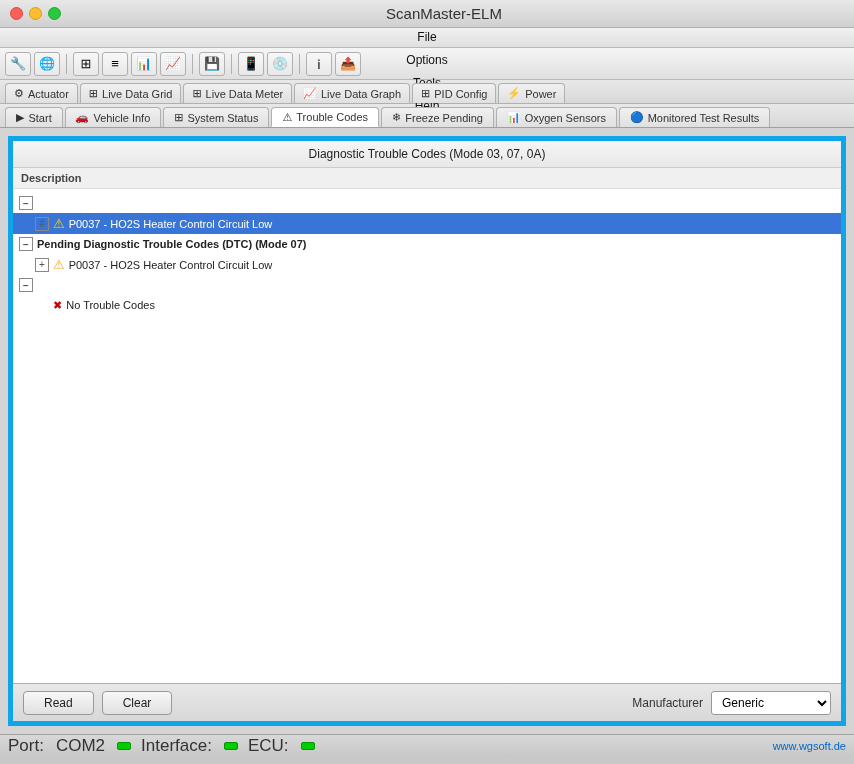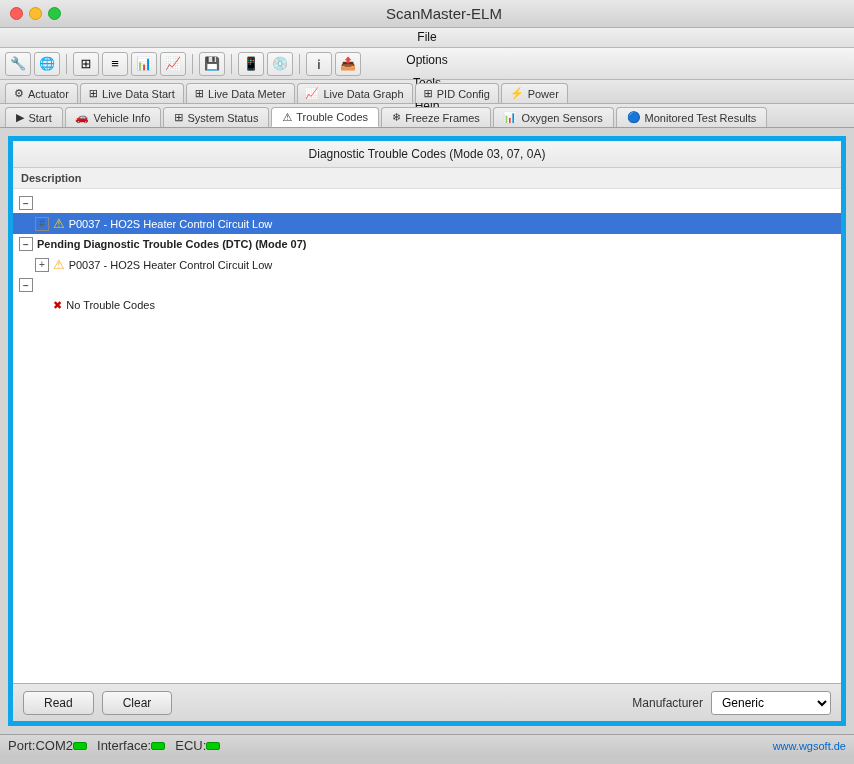--- a/index.html
+++ b/index.html
@@ -286,22 +286,22 @@
       display: flex;
       align-items: center;
       padding: 0 8px;
       border-top: 1px solid #a0a0a0;
       gap: 10px;
     }
 
     .status-item {
       display: flex;
       align-items: center;
-      gap: 0;
-      font-size: 13px;
+      gap: 12px;
+      font-size: 17px;
       color: #333;
     }
 
     .status-led {
       width: 14px;
       height: 8px;
       border-radius: 2px;
       background: #00cc00;
       border: 1px solid #009900;
     }
@@ -350,21 +350,21 @@
   <div class="toolbar-btn">📤</div>
 </div>
 
 <div class="tab-bar">
   <div class="tab">
     <span class="tab-icon">⚙</span>
     <span>Actuator</span>
   </div>
   <div class="tab">
     <span class="tab-icon">⊞</span>
-    <span>Live Data Start</span>
+    <span>Live Data Grid</span>
   </div>
   <div class="tab">
     <span class="tab-icon">⊞</span>
     <span>Live Data Meter</span>
   </div>
   <div class="tab">
     <span class="tab-icon">📈</span>
     <span>Live Data Graph</span>
   </div>
   <div class="tab">
@@ -389,21 +389,21 @@
   <div class="tab2">
     <span class="tab-icon">⊞</span>
     <span>System Status</span>
   </div>
   <div class="tab2 active">
     <span class="tab-icon">⚠</span>
     <span>Trouble Codes</span>
   </div>
   <div class="tab2">
     <span class="tab-icon">❄</span>
-    <span>Freeze Frames</span>
+    <span>Freeze Pending</span>
   </div>
   <div class="tab2">
     <span class="tab-icon">📊</span>
     <span>Oxygen Sensors</span>
   </div>
   <div class="tab2">
     <span class="tab-icon">🔵</span>
     <span>Monitored Test Results</span>
   </div>
 </div>

